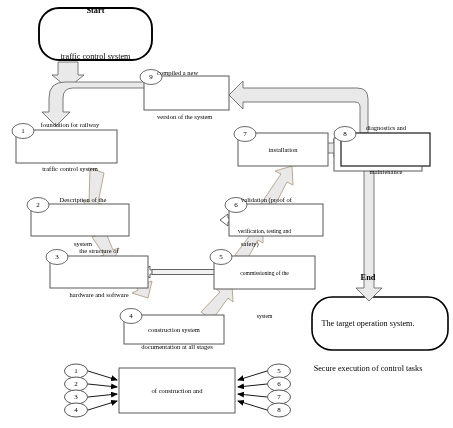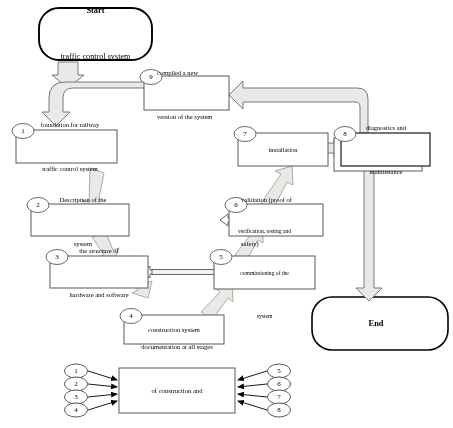--- a/index.html
+++ b/index.html
@@ -156,22 +156,24 @@
     <line x1="267" y1="384" x2="238" y2="387" stroke="#000" stroke-width="0.9" marker-end="url(#ahl)"></line>
     <line x1="267" y1="397" x2="238" y2="394" stroke="#000" stroke-width="0.9" marker-end="url(#ahl)"></line>
     <line x1="267" y1="410" x2="238" y2="401" stroke="#000" stroke-width="0.9" marker-end="url(#ahl)"></line>
   </svg>
 
   <div class="node-text t-term" style="left:39px; top:8px; width:113px; height:52px;">
     <span class="bold">Start</span>
     <span>traffic control system</span>
   </div>
 
-  <div class="node-text t-term" style="left:308px; top:297px; width:136px; height:53px;">
+  <div class="node-text t-term" style="left:300px; top:297px; width:136px; height:53px;">
     <span class="bold">End</span>
+    <span>The target operation system.</span>
+    <span>Secure execution of control tasks</span>
   </div>
 
   <div class="node-text t-box" style="left:150px; top:80px; width:78px; height:30px; align-items:flex-start; padding-left:7px;">
     <span>compiled a new</span>
     <span>version of the system</span>
   </div>
 
   <div class="node-text t-box" style="left:24px; top:132px; width:92px; height:30px;">
     <span>foundation for railway</span>
     <span>traffic control system</span>

